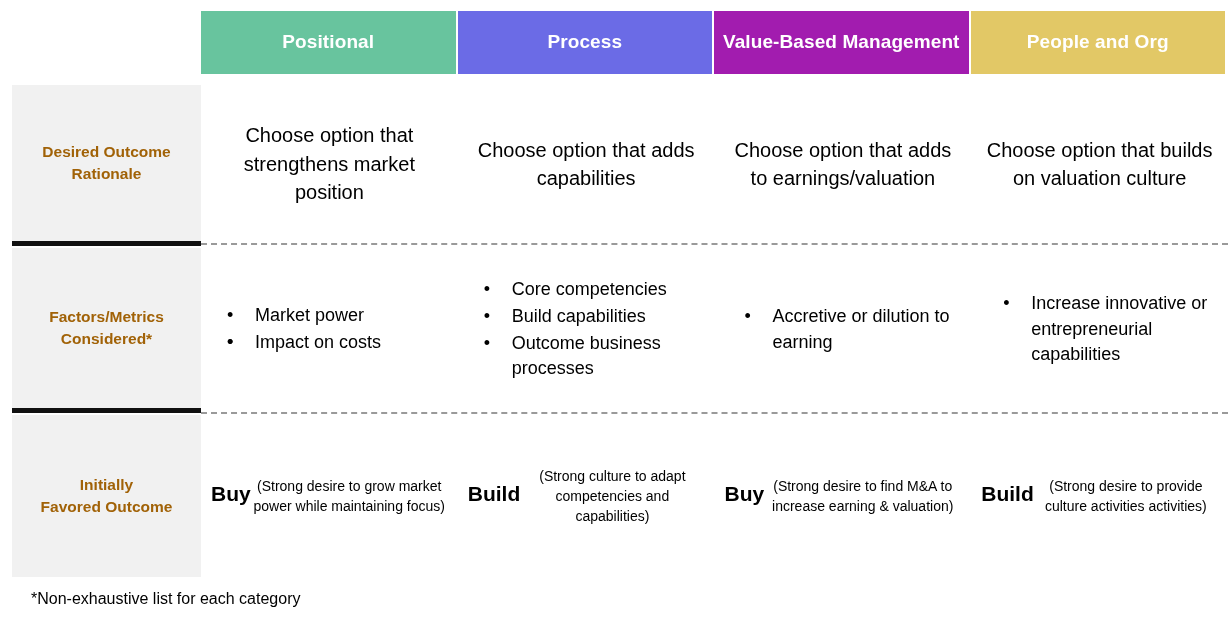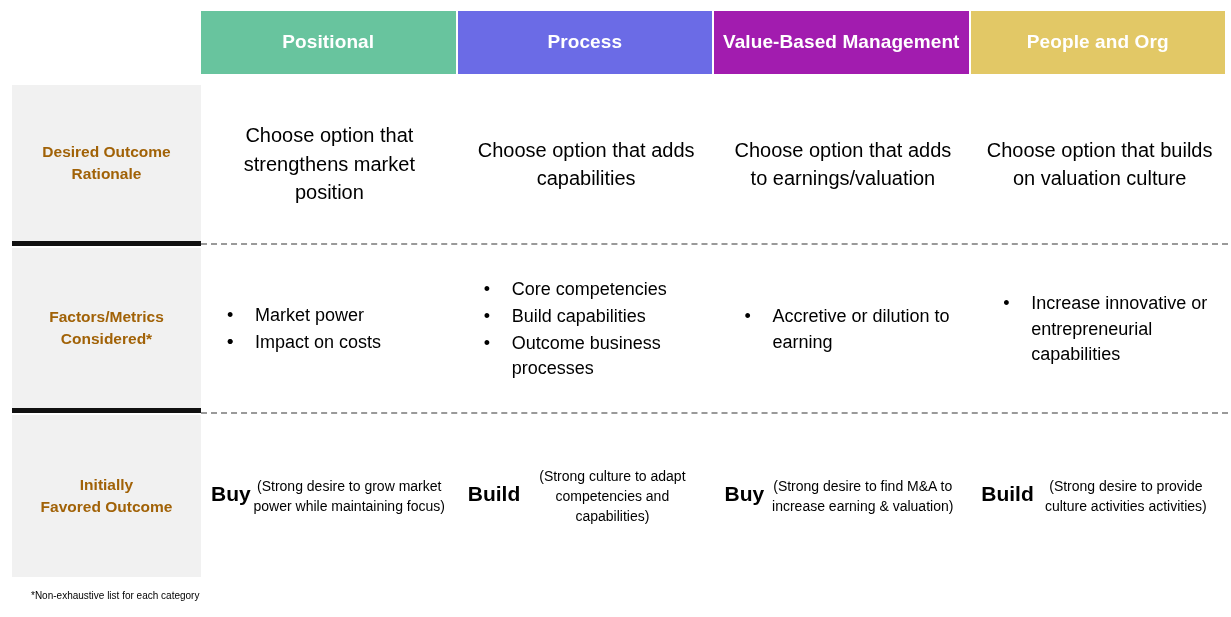--- a/index.html
+++ b/index.html
@@ -164,21 +164,21 @@
     line-height: 1.45;
     color: #000000;
     max-width: 235px;
   }
 
   
   #footnote {
     position: absolute;
     left: 31px;
     top: 589px;
-    font-size: 10px;
+    font-size: 16px;
     line-height: 1.3;
     color: #000000;
   }
 </style>
 </head>
 <body>
 
 <div id="matrix">
 
   <div class="header-row">

